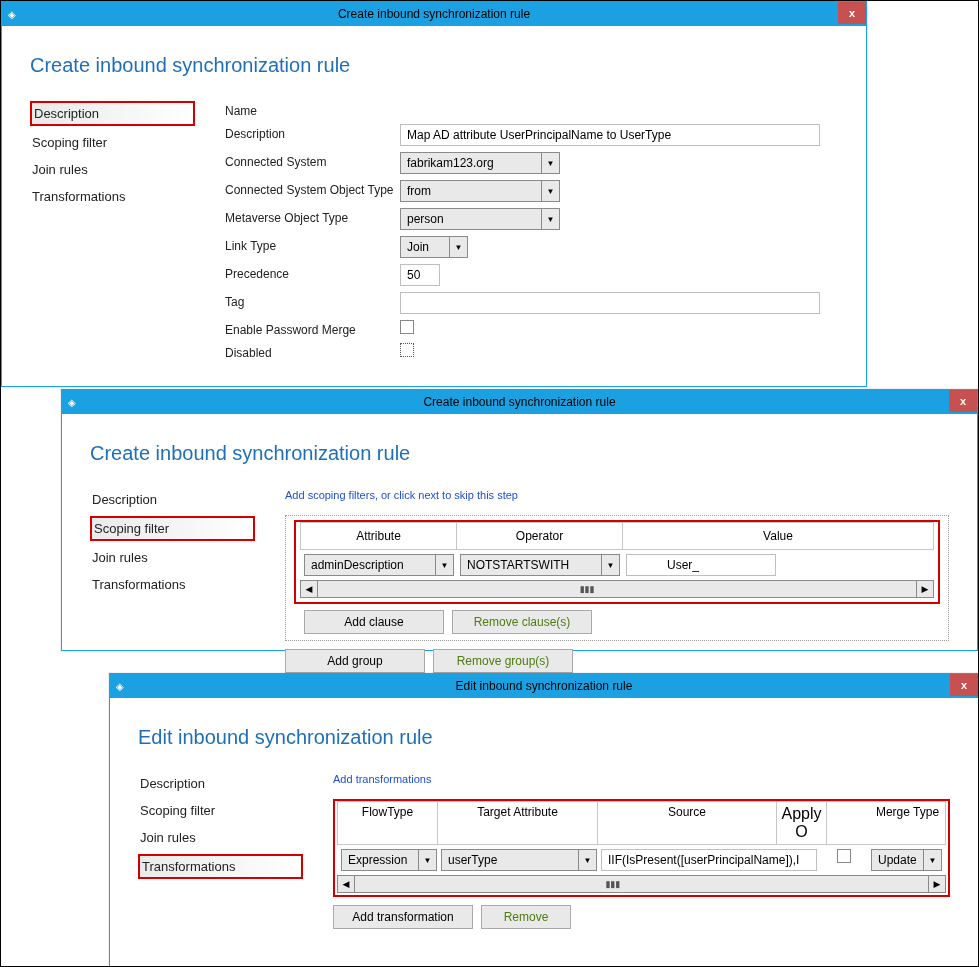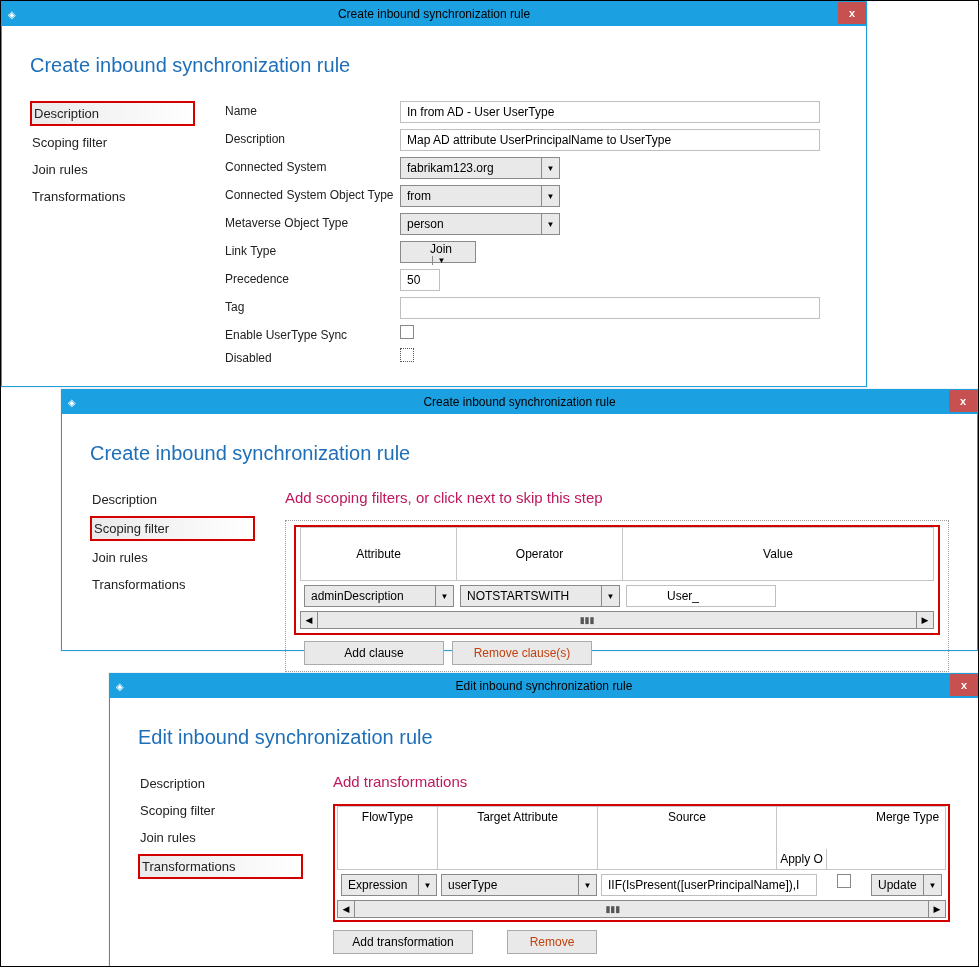--- a/index.html
+++ b/index.html
@@ -21,44 +21,44 @@
   .form { flex: 1; }
   .form-row { display: flex; align-items: flex-start; margin-bottom: 6px; }
   .form-row label { width: 175px; font-size: 12px; color: #222; padding-top: 3px; flex-shrink:0;}
   .text-input { border: 1px solid #bfbfbf; background: #fff; font-size: 12px; padding: 3px 6px; height: 22px; }
   .text-input.wide { width: 420px; }
   .text-input.sm { width: 40px; }
   .dropdown { border: 1px solid #8a8a8a; background: #e9e9e9; height: 22px; display: flex; align-items: center; font-size: 12px; padding: 0 0 0 6px; cursor: pointer; }
   .dropdown .dd-text { flex: 1; }
   .dropdown .dd-arrow-box { width: 18px; height: 100%; border-left: 1px solid #8a8a8a; display: flex; align-items: center; justify-content: center; font-size: 8px; }
   .dd-160 { width: 160px; }
-  .dd-60 { width: 76px; flex-direction: column; }
+  .dd-60 { width: 68px; }
   .checkbox { width: 14px; height: 14px; border: 1px solid #888; background: #fff; cursor: pointer; }
   .checkbox.dotted { border: 1px dotted #555; }
   
-  .section-title { font-size: 15px; color: #be185d; margin-bottom: 14px; }
+  .section-title { font-size: 11px; color: #1d4ed8; margin-bottom: 14px; }
   
   .dotted-box { border: 1px dotted #999; padding: 0; }
   .red-box { border: 2px solid #d40000; }
   .thead { display: flex; border: 1px solid #c6c6c6; }
-  .th { flex: 1; text-align: center; font-size: 12px; padding: 19px 0; border-right: 1px solid #c6c6c6; }
+  .th { flex: 1; text-align: center; font-size: 12px; padding: 6px 0; border-right: 1px solid #c6c6c6; }
   .th:last-child { border-right: none; }
   .trow { display: flex; padding: 4px 4px 0 4px; gap: 6px; align-items:center;}
   .cell-dd { flex: 0 0 150px; }
   .cell-dd2 { flex: 0 0 160px; }
   .cell-txt { flex: 1; }
   .cell-txt input { width: 100%; }
   
   .hscroll-track { display:flex; margin-top:4px;}
   .hscroll-btn { width: 18px; height: 18px; border: 1px solid #8a8a8a; background: #e9e9e9; display:flex; align-items:center; justify-content:center; font-size:9px; cursor:pointer;}
   .hscroll-bar { flex:1; height:18px; border-top:1px solid #8a8a8a; border-bottom:1px solid #8a8a8a; background:#e9e9e9; position:relative;}
   .hscroll-thumb { position:absolute; left:45%; top:50%; transform:translate(-50%,-50%); font-size:9px; color:#555;}
   
   .btn { border: 1px solid #aaa; background: #e9e9e9; font-size: 12px; padding: 4px 0; width: 140px; text-align: center; cursor: pointer; }
-  .btn.disabled { color: #c2410c; cursor: default; }
+  .btn.disabled { color: #4d7c0f; cursor: default; }
   .btn-row { display:flex; gap:8px; margin-top:6px;}
   
   
   .trans-head{display:flex;border:1px solid #c6c6c6;}
   .trans-th{font-size:12px;text-align:center;padding:3px 0;border-right:1px solid #c6c6c6;}
   .trans-row{display:flex;padding:4px 4px 0 4px;gap:4px;}
 </style>
 </head>
 <body>
 
@@ -75,21 +75,20 @@
     <div class="cols">
       <div class="nav">
         <span class="nav-item active boxed">Description</span>
         <span class="nav-item">Scoping filter</span>
         <span class="nav-item">Join rules</span>
         <span class="nav-item">Transformations</span>
       </div>
       <div class="form">
         <div class="form-row">
           <label>Name</label>
-          <input class="text-input wide" value="In from AD - User UserType" style="">
         </div>
         <div class="form-row">
           <label>Description</label>
           <input class="text-input wide" value="Map AD attribute UserPrincipalName to UserType" style="">
         </div>
         <div class="form-row">
           <label>Connected System</label>
           <div class="dropdown dd-160">
               <span class="dd-text">fabrikam123.org</span>
               <span class="dd-arrow-box">▼</span>
@@ -118,21 +117,21 @@
         </div>
         <div class="form-row">
           <label>Precedence</label>
           <input class="text-input sm" value="50" style="">
         </div>
         <div class="form-row">
           <label>Tag</label>
           <input class="text-input wide" style="">
         </div>
         <div class="form-row">
-          <label>Enable UserType Sync</label>
+          <label>Enable Password Merge</label>
           <div class="checkbox"></div>
         </div>
         <div class="form-row">
           <label>Disabled</label>
           <div class="checkbox dotted"></div>
         </div>
       </div>
     </div>
   </div>
 </div>
@@ -213,21 +212,21 @@
         <span class="nav-item">Join rules</span>
         <span class="nav-item active boxed">Transformations</span>
       </div>
       <div class="form">
         <div class="section-title">Add transformations</div>
         <div class="red-box" style="padding:0 2px 2px 2px;">
           <div class="trans-head">
             <div class="trans-th" style="flex:0 0 100px;">FlowType</div>
             <div class="trans-th" style="flex:0 0 160px;">Target Attribute</div>
             <div class="trans-th" style="flex:1;">Source</div>
-            <div class="trans-th" style="flex:0 0 50px;font-size:12px;margin-top:42px;">Apply O</div>
+            <div class="trans-th" style="flex:0 0 50px;font-size:16px;">Apply O</div>
             <div class="trans-th" style="flex:0 0 75px;border-right:none;margin-left:43px;">Merge Type</div>
           </div>
           <div class="trans-row">
             <div class="dropdown" style="flex:0 0 96px;">
                 <span class="dd-text">Expression</span>
                 <span class="dd-arrow-box">▼</span>
               </div>
             <div class="dropdown" style="flex:0 0 156px;">
                 <span class="dd-text">userType</span>
                 <span class="dd-arrow-box">▼</span>
@@ -244,18 +243,18 @@
           <div class="hscroll-track">
             <div class="hscroll-btn">◀</div>
             <div class="hscroll-bar">
                 <span class="hscroll-thumb">▮▮▮</span>
               </div>
             <div class="hscroll-btn">▶</div>
           </div>
         </div>
         <div class="btn-row" style="margin-top:8px;">
           <div class="btn">Add transformation</div>
-          <div class="btn disabled" style="width:90px;margin-left:26px;">Remove</div>
+          <div class="btn disabled" style="width:90px;">Remove</div>
         </div>
       </div>
     </div>
   </div>
 </div>
 
 </body></html>

